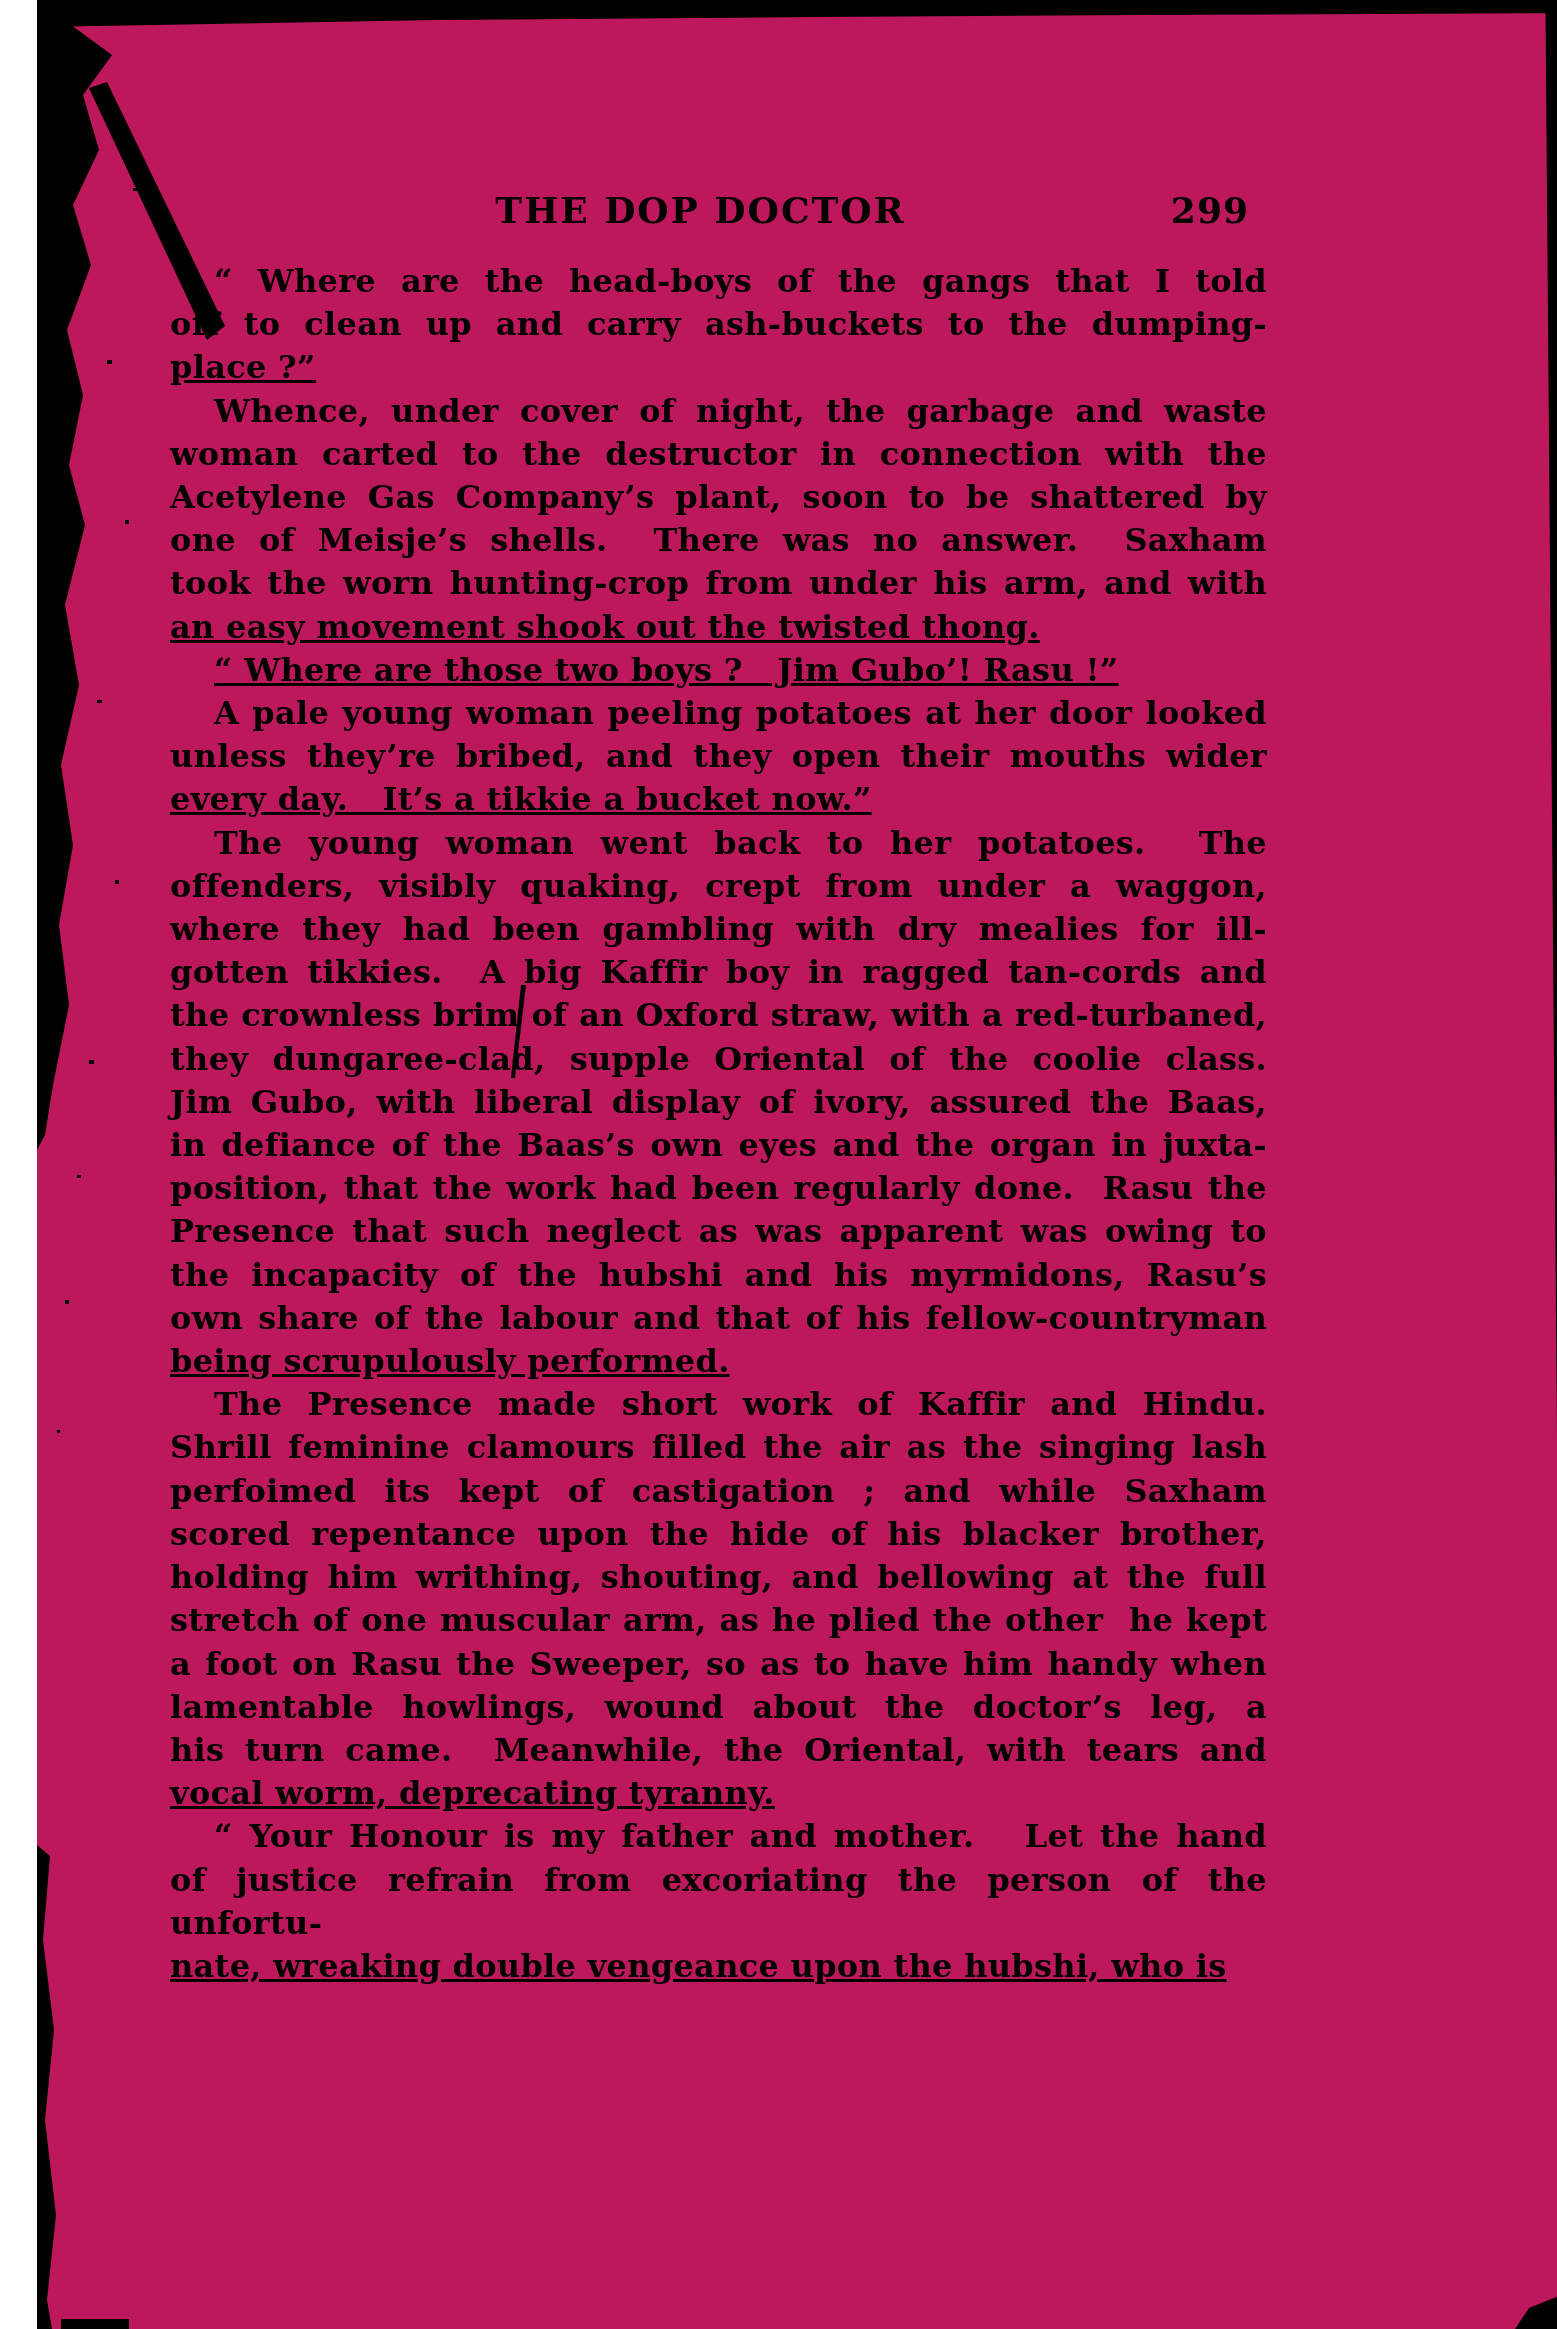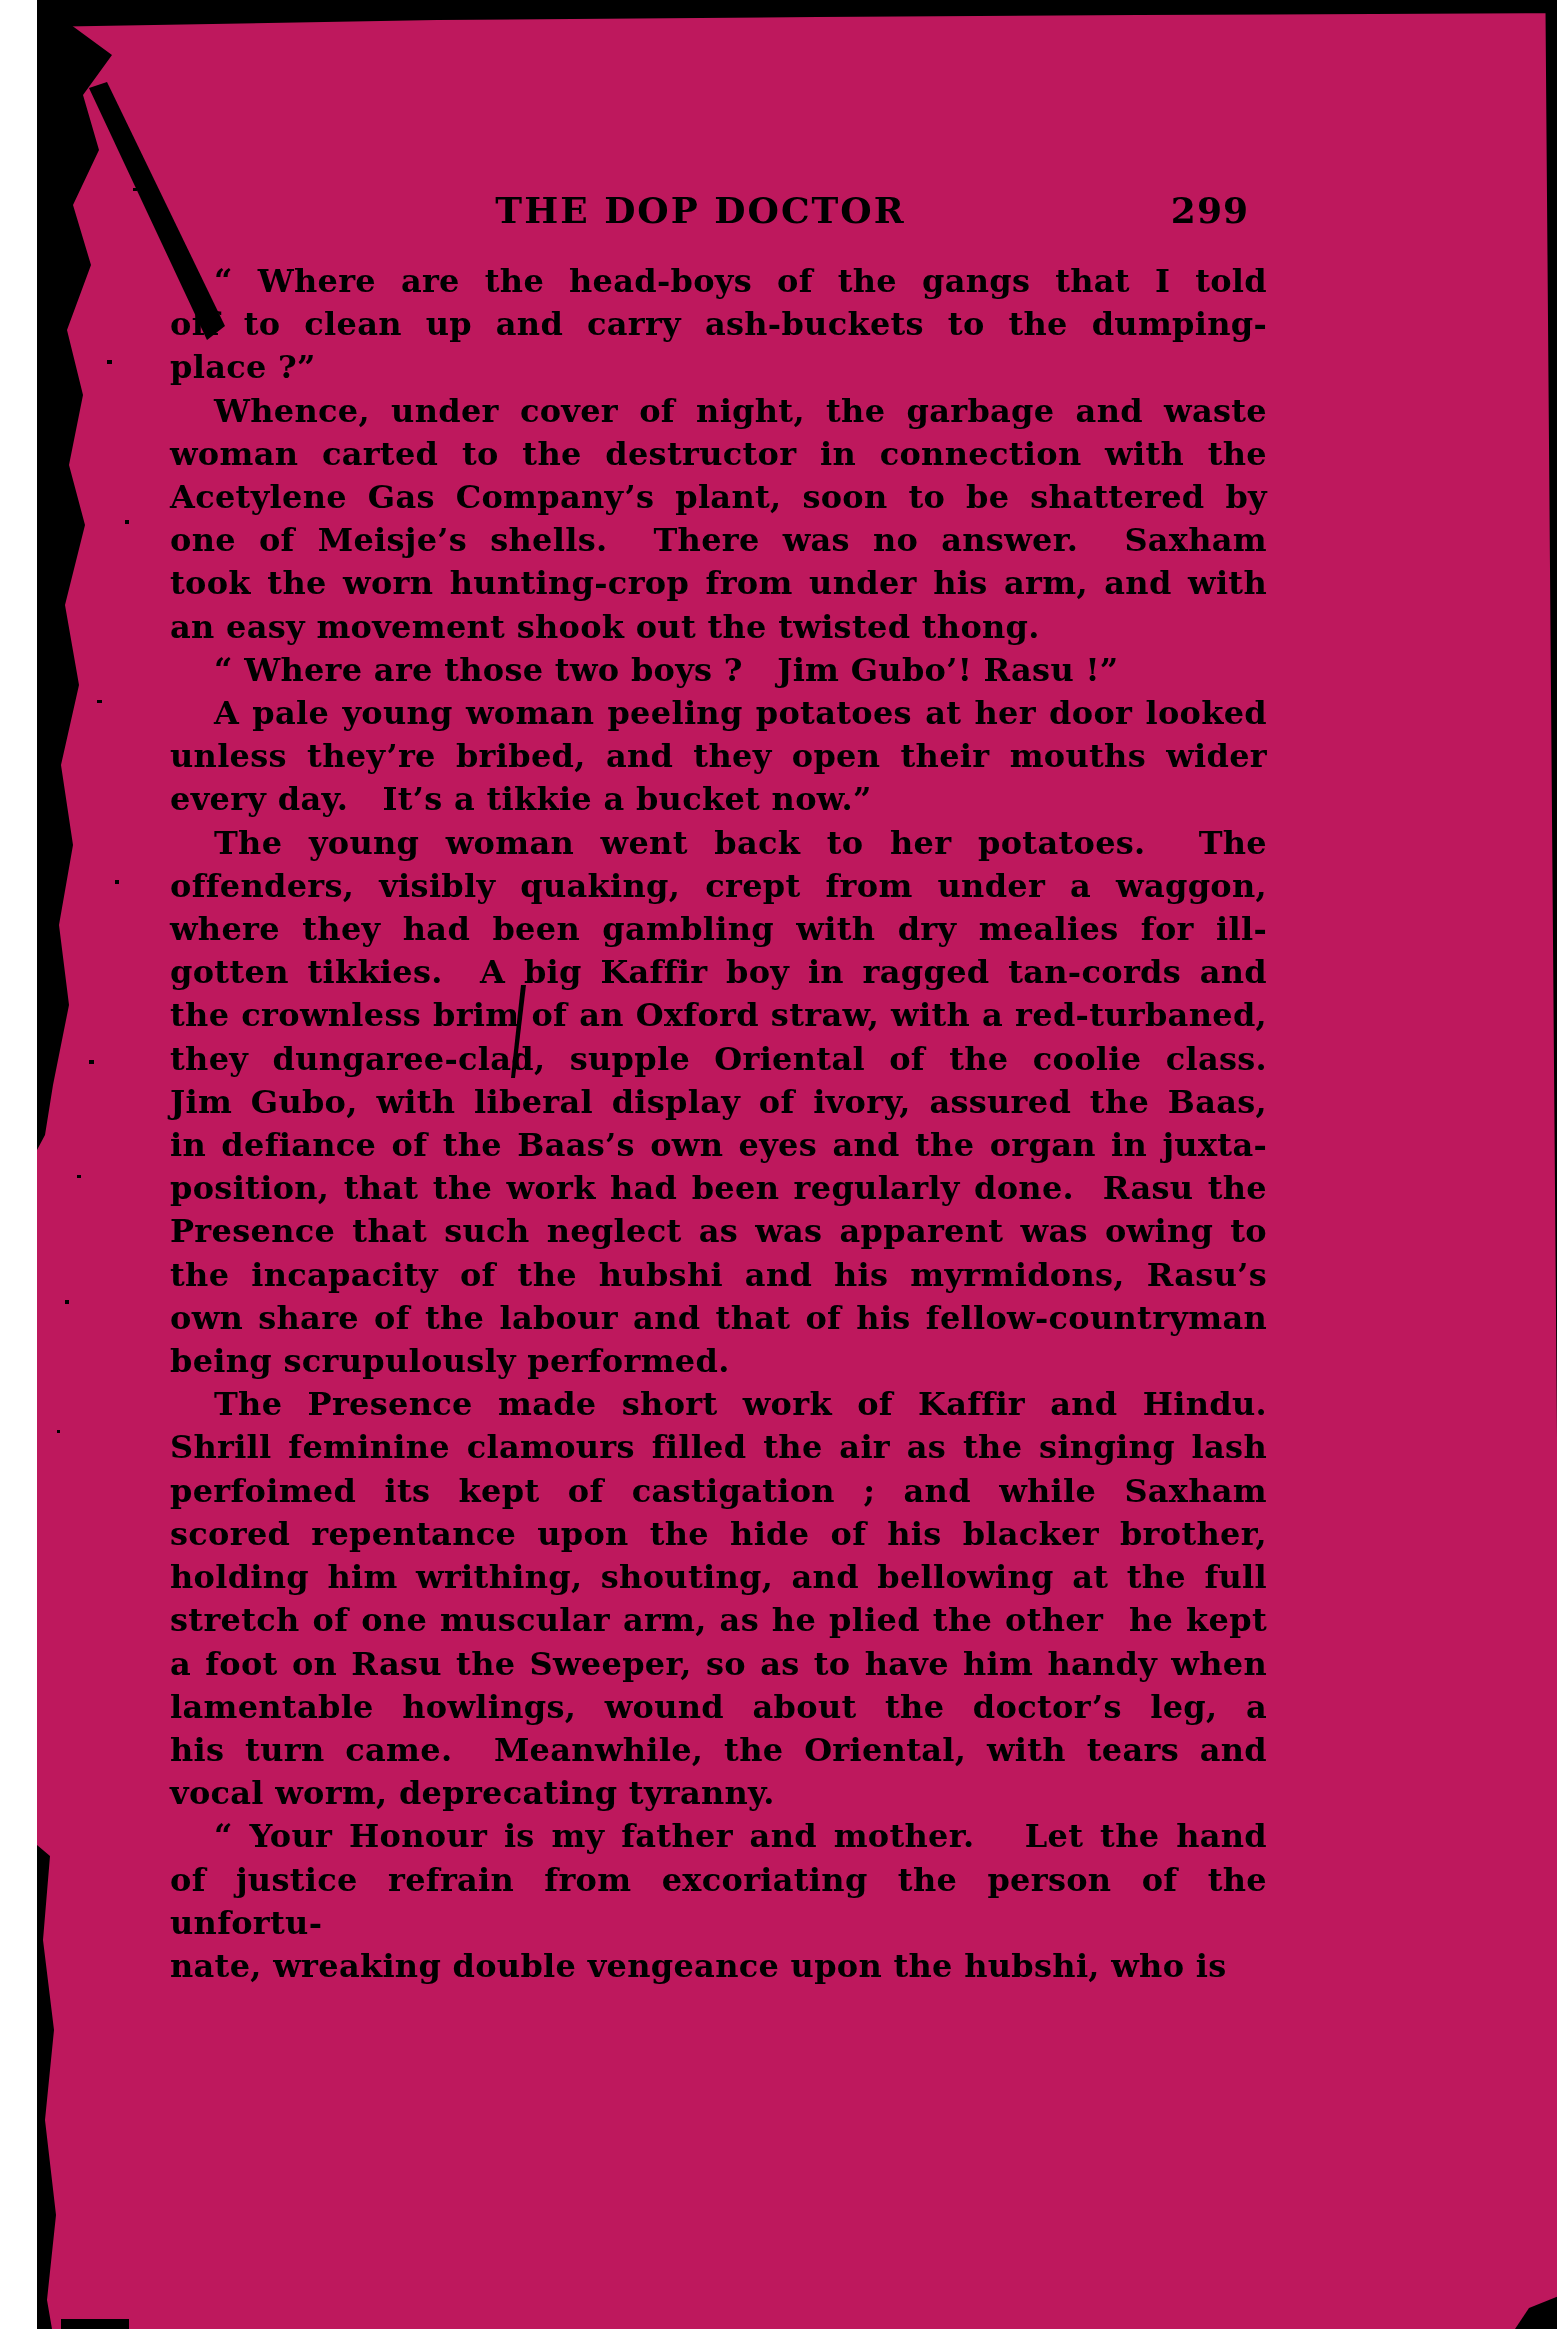--- a/index.html
+++ b/index.html
@@ -23,21 +23,21 @@
     position:absolute;left:133px;top:260px;width:1097px;z-index:2;
     font:700 32px/43.2px "DejaVu Serif","Liberation Serif",serif;
     letter-spacing:.3px;
   }
   .para{margin:0;}
   .ln{
     text-align:justify;
     text-align-last:justify;
     white-space:pre-wrap;
   }
-  .ln.last{text-align-last:left;}
+  .ln.last{text-align-last:left;text-decoration:underline;}
   .ln.ind{text-indent:44px;}
 </style>
 </head>
 <body>
 
 <div class="scan-page">
 
   <svg class="artifacts" viewBox="0 0 1557 2329" xmlns="http://www.w3.org/2000/svg">
     <g fill="#000000">
       <path d="M0 0 H1557 V13 L1100 15 L780 17 L400 20 L0 27 Z"></path>

